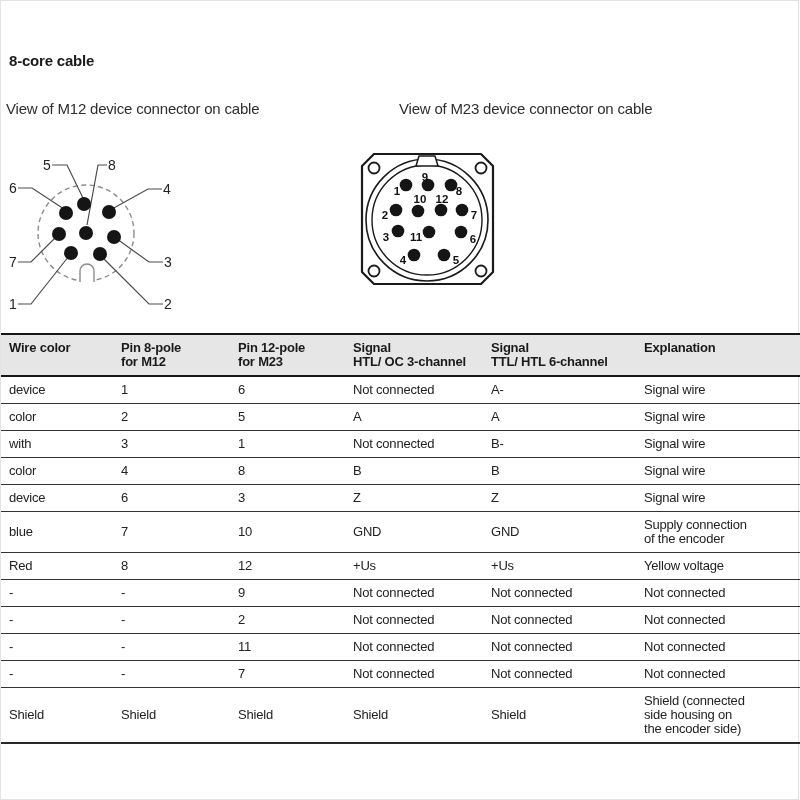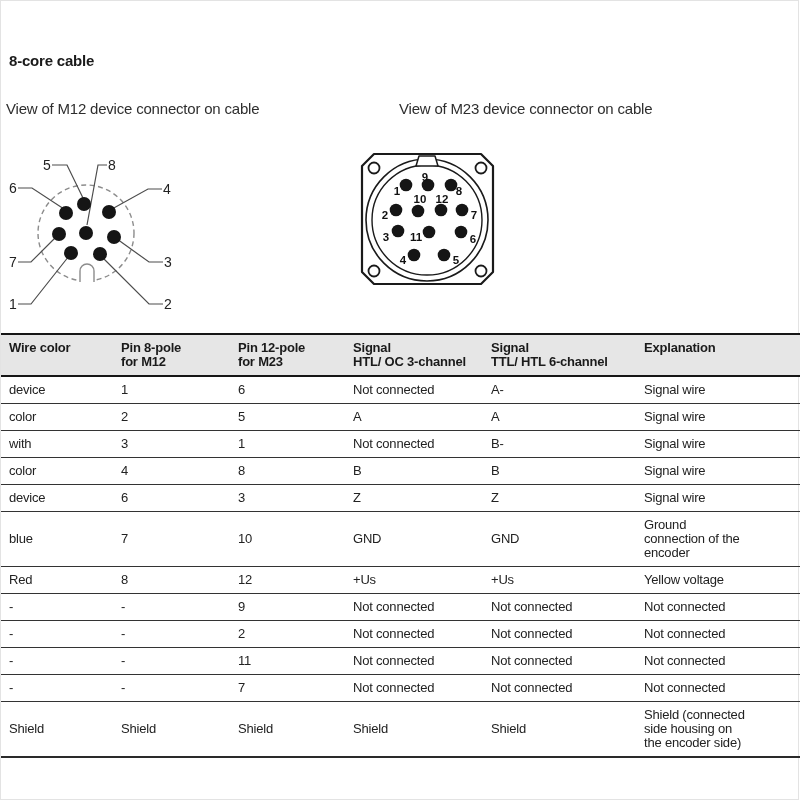--- a/index.html
+++ b/index.html
@@ -236,21 +236,21 @@
           <td>Z</td>
           <td>Z</td>
           <td>Signal wire</td>
         </tr>
         <tr>
           <td>blue</td>
           <td>7</td>
           <td>10</td>
           <td>GND</td>
           <td>GND</td>
-          <td>Ground connection of the encoder</td>
+          <td>Supply connection of the encoder</td>
         </tr>
         <tr>
           <td>Red</td>
           <td>8</td>
           <td>12</td>
           <td>+Us</td>
           <td>+Us</td>
           <td>Yellow voltage</td>
         </tr>
         <tr>

